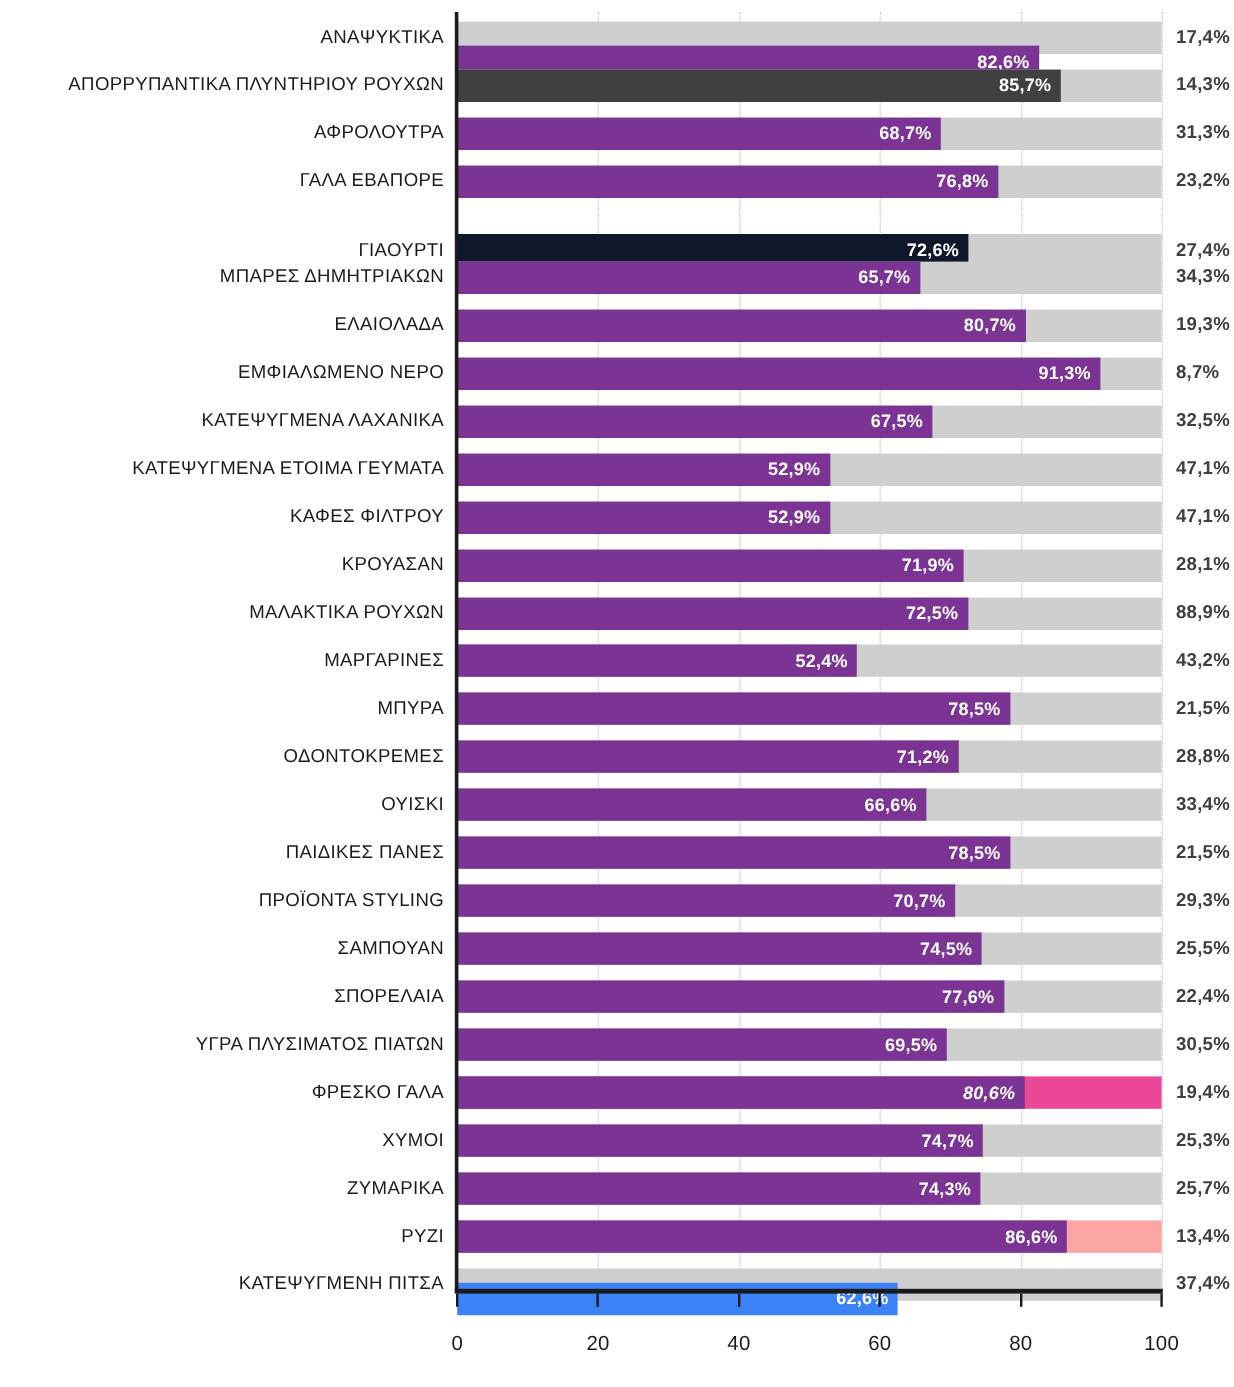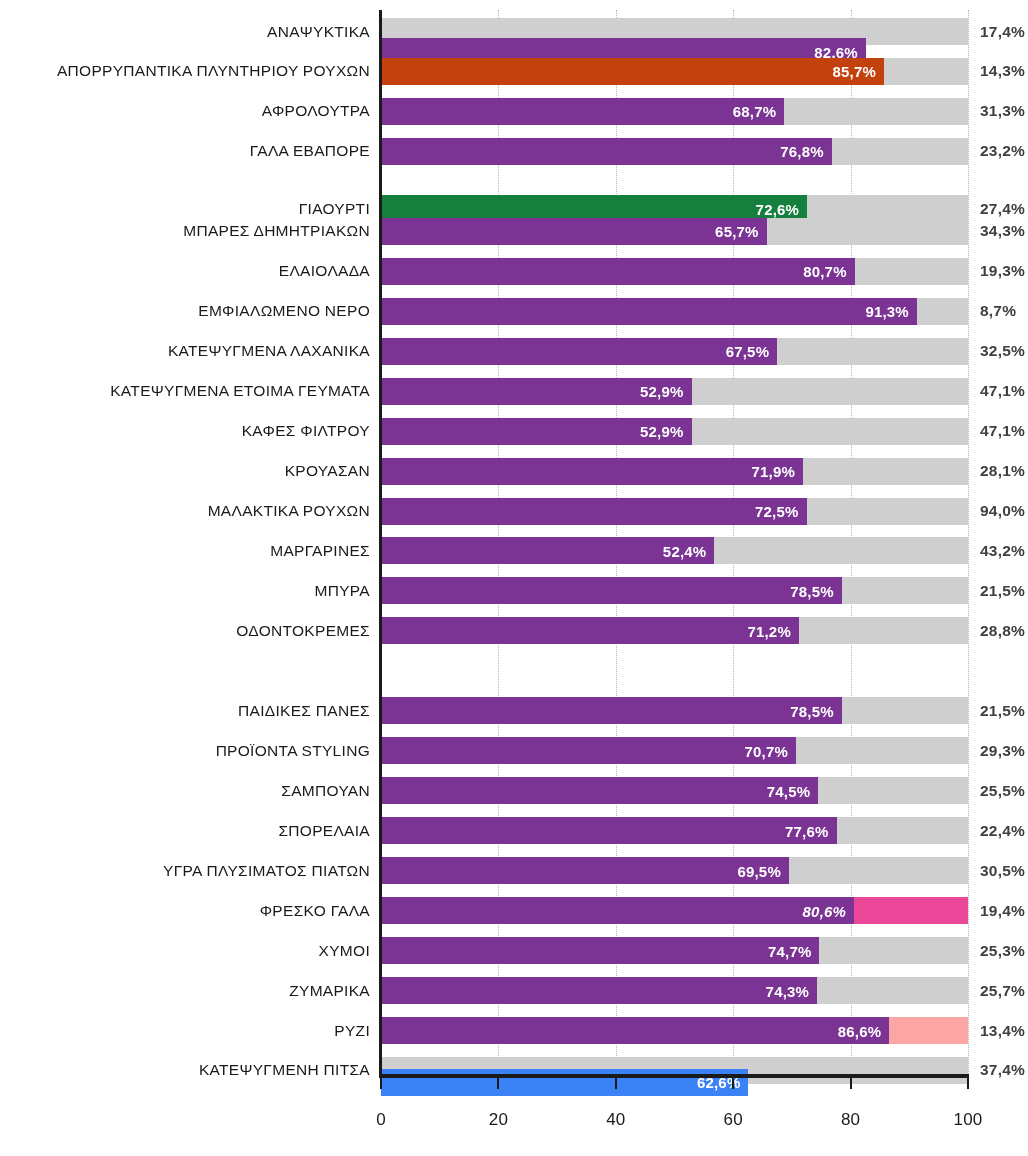--- a/index.html
+++ b/index.html
@@ -152,21 +152,21 @@
         <div class="bar-track" style="background: rgb(207, 207, 207);">
           <div class="bar-fill" style="width: 484.862px; background: rgb(123, 52, 148); margin-top: 20px;">
             <div class="bar-value">82,6%</div>
           </div>
         </div>
         <div class="right-label">17,4%</div>
       </div>
       <div class="row" style="top: 57.96px;">
         <div class="cat-label">ΑΠΟΡΡΥΠΑΝΤΙΚΑ ΠΛΥΝΤΗΡΙΟΥ ΡΟΥΧΩΝ</div>
         <div class="bar-track" style="background: rgb(207, 207, 207);">
-          <div class="bar-fill" style="width: 503.059px; background: #c2410c; text-align: right;">
+          <div class="bar-fill" style="width: 503.059px; background: #404040; text-align: right;">
             <div class="bar-value">85,7%</div>
           </div>
         </div>
         <div class="right-label">14,3%</div>
       </div>
       <div class="row" style="top: 97.92px;">
         <div class="cat-label">ΑΦΡΟΛΟΥΤΡΑ</div>
         <div class="bar-track" style="background: rgb(207, 207, 207);">
           <div class="bar-fill" style="width: 403.269px; background: rgb(123, 52, 148);">
             <div class="bar-value">68,7%</div>
@@ -179,21 +179,21 @@
         <div class="bar-track" style="background: rgb(207, 207, 207);">
           <div class="bar-fill" style="width: 450.816px; background: rgb(123, 52, 148);">
             <div class="bar-value">76,8%</div>
           </div>
         </div>
         <div class="right-label">23,2%</div>
       </div>
       <div class="row" style="top: 195px;">
         <div class="cat-label">ΓΙΑΟΥΡΤΙ</div>
         <div class="bar-track" style="background: rgb(207, 207, 207);">
-          <div class="bar-fill" style="width: 426.162px; background: #15803d;">
+          <div class="bar-fill" style="width: 426.162px; background: #0f172a;">
             <div class="bar-value">72,6%</div>
           </div>
         </div>
         <div class="right-label">27,4%</div>
       </div>
       <div class="row" style="top: 217.8px;">
         <div class="cat-label">ΜΠΑΡΕΣ ΔΗΜΗΤΡΙΑΚΩΝ</div>
         <div class="bar-track" style="background: rgb(207, 207, 207);">
           <div class="bar-fill" style="width: 385.659px; background: rgb(123, 52, 148);">
             <div class="bar-value">65,7%</div>
@@ -255,21 +255,21 @@
         </div>
         <div class="right-label">28,1%</div>
       </div>
       <div class="row" style="top: 497.52px;">
         <div class="cat-label">ΜΑΛΑΚΤΙΚΑ ΡΟΥΧΩΝ</div>
         <div class="bar-track" style="background: rgb(207, 207, 207);">
           <div class="bar-fill" style="width: 425.575px; background: rgb(123, 52, 148);">
             <div class="bar-value">72,5%</div>
           </div>
         </div>
-        <div class="right-label">94,0%</div>
+        <div class="right-label">88,9%</div>
       </div>
       <div class="row" style="top: 537.48px;">
         <div class="cat-label">ΜΑΡΓΑΡΙΝΕΣ</div>
         <div class="bar-track" style="background: rgb(207, 207, 207);">
           <div class="bar-fill" style="width: 333.416px; background: rgb(123, 52, 148);">
             <div class="bar-value">52,4%</div>
           </div>
         </div>
         <div class="right-label">43,2%</div>
       </div>
@@ -283,20 +283,29 @@
         <div class="right-label">21,5%</div>
       </div>
       <div class="row" style="top: 617.4px;">
         <div class="cat-label">ΟΔΟΝΤΟΚΡΕΜΕΣ</div>
         <div class="bar-track" style="background: rgb(207, 207, 207);">
           <div class="bar-fill" style="width: 417.944px; background: rgb(123, 52, 148);">
             <div class="bar-value">71,2%</div>
           </div>
         </div>
         <div class="right-label">28,8%</div>
+      </div>
+      <div class="row" style="top: 657.36px;">
+        <div class="cat-label">ΟΥΙΣΚΙ</div>
+        <div class="bar-track" style="background: rgb(207, 207, 207);">
+          <div class="bar-fill" style="width: 390.942px; background: rgb(123, 52, 148);">
+            <div class="bar-value">66,6%</div>
+          </div>
+        </div>
+        <div class="right-label">33,4%</div>
       </div>
       <div class="row" style="top: 697.32px;">
         <div class="cat-label">ΠΑΙΔΙΚΕΣ ΠΑΝΕΣ</div>
         <div class="bar-track" style="background: rgb(207, 207, 207);">
           <div class="bar-fill" style="width: 460.795px; background: rgb(123, 52, 148);">
             <div class="bar-value">78,5%</div>
           </div>
         </div>
         <div class="right-label">21,5%</div>
       </div>

